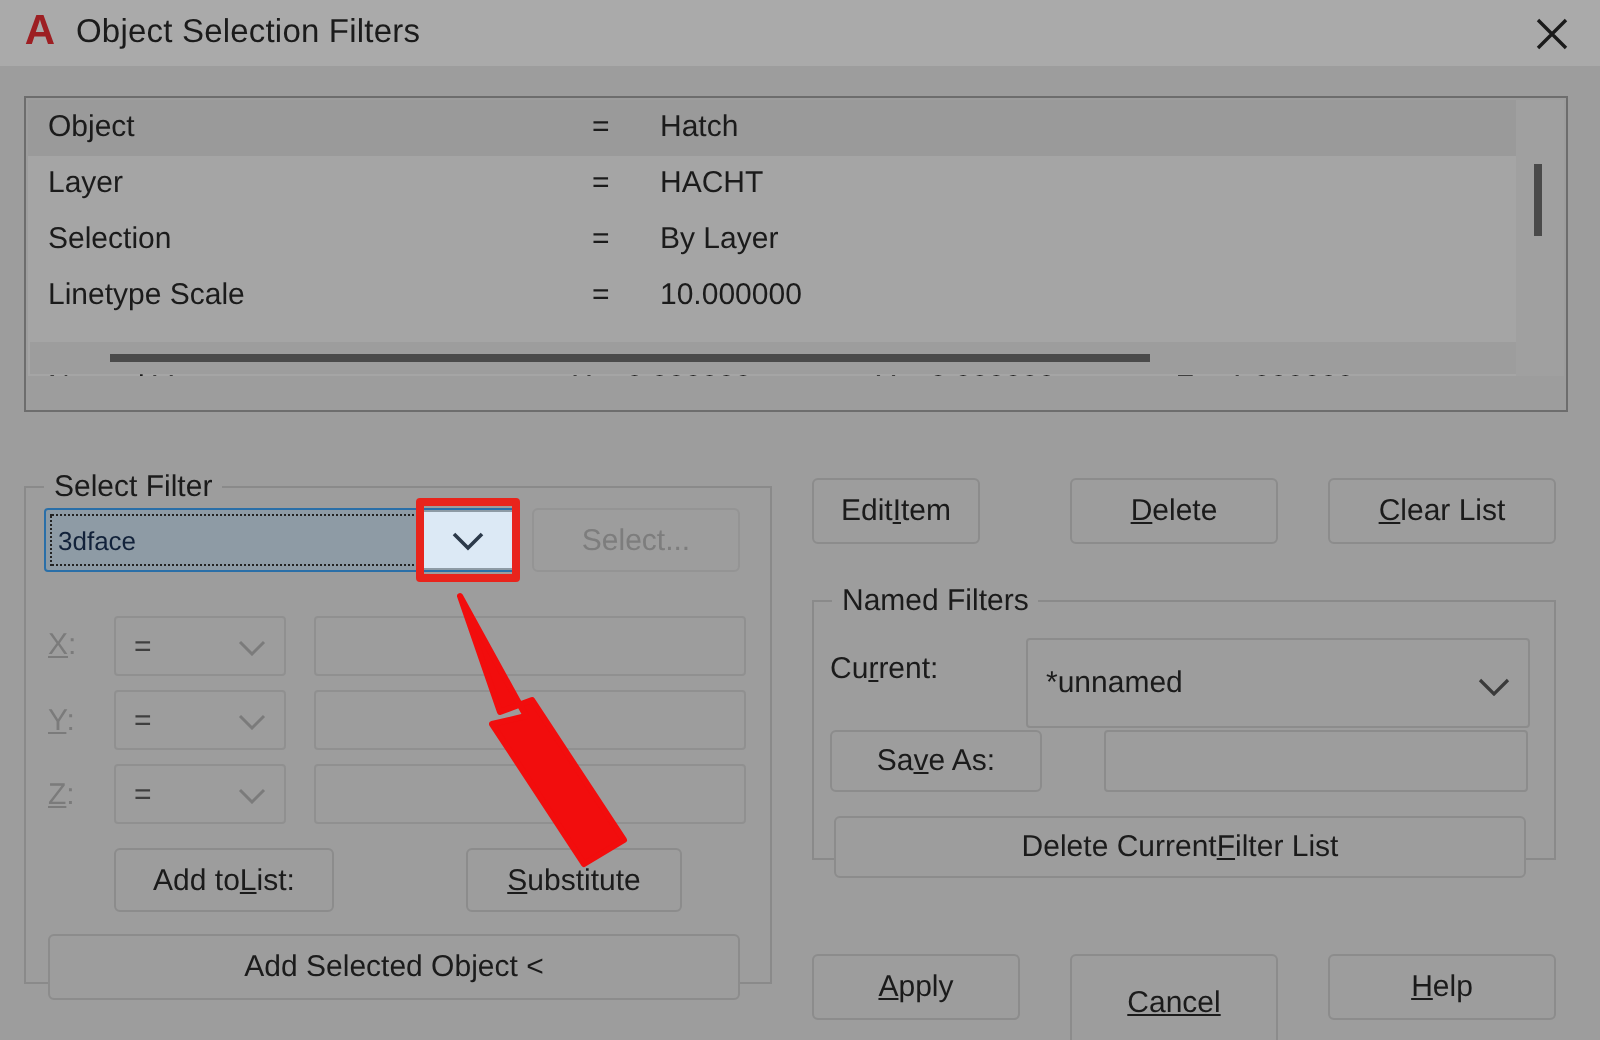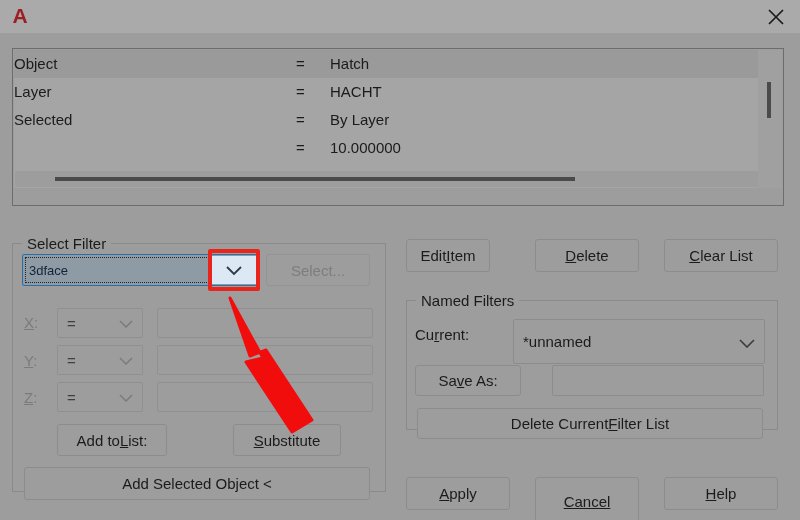--- a/index.html
+++ b/index.html
@@ -39,21 +39,21 @@
   .listpanel{
     position:absolute;left:12px;top:48px;width:772px;height:158px;
     border:1px solid #6d6d6d;background:#9d9d9d;box-sizing:border-box;
   }
   .listinner{
     position:absolute;left:1px;top:1px;width:744px;height:138px;
     background:#a5a5a5;overflow:hidden;
   }
   .lrow{
     position:relative;height:28px;line-height:28px;
-    white-space:nowrap;font-size:15px;
+    padding-left:10px;white-space:nowrap;font-size:15px;
   }
   .lrow.sel{background:#9a9a9a;}
   .lrow .eq{position:absolute;left:282px;}
   .lrow .val{position:absolute;left:316px;}
   .lrow .nv1{position:absolute;left:272px;}
   .lrow .nv2{position:absolute;left:424px;}
   .lrow .nv3{position:absolute;left:574px;}
   .clip-row{position:absolute;left:0;top:130px;width:744px;height:16px;overflow:hidden;}
   .clip-row .lrow{height:28px;line-height:28px;}
 
@@ -121,20 +121,21 @@
     border:4px solid #e8241c;box-sizing:border-box;border-radius:2px;
     pointer-events:none;
   }
   .arrow{position:absolute;left:200px;top:290px;width:130px;height:145px;pointer-events:none;}
 </style>
 </head>
 <body>
 
 <div class="titlebar">
   <div class="logo">A</div>
+  <div class="title-text">Object Selection Filters</div>
   <div class="close-btn">
     <svg width="18" height="18" viewBox="0 0 18 18">
       <path d="M2 2 L16 16 M16 2 L2 16" stroke="#1b1b1b" stroke-width="1.7" fill="none"></path>
     </svg>
   </div>
 </div>
 <div class="tb-sep"></div>
 
 <div class="listpanel">
   <div class="listinner">
@@ -143,25 +144,26 @@
       <span>Object</span>
       <span class="eq">=</span>
       <span class="val">Hatch</span>
     </div>
     <div class="lrow">
       <span>Layer</span>
       <span class="eq">=</span>
       <span class="val">HACHT</span>
     </div>
     <div class="lrow">
-      <span>Selected</span>
+      <span>Selection</span>
       <span class="eq">=</span>
       <span class="val">By Layer</span>
     </div>
     <div class="lrow">
+      <span>Linetype Scale</span>
       <span class="eq">=</span>
       <span class="val">10.000000</span>
     </div>
 
     <div class="clip-row">
       <div class="lrow">
         <span>Normal Vector</span>
         <span class="nv1"><span>X</span> <span>=</span> <span>0.000000</span></span>
         <span class="nv2"><span>Y</span> <span>=</span> <span>0.000000</span></span>
         <span class="nv3"><span>Z</span> <span>=</span> <span>1.000000</span></span>

